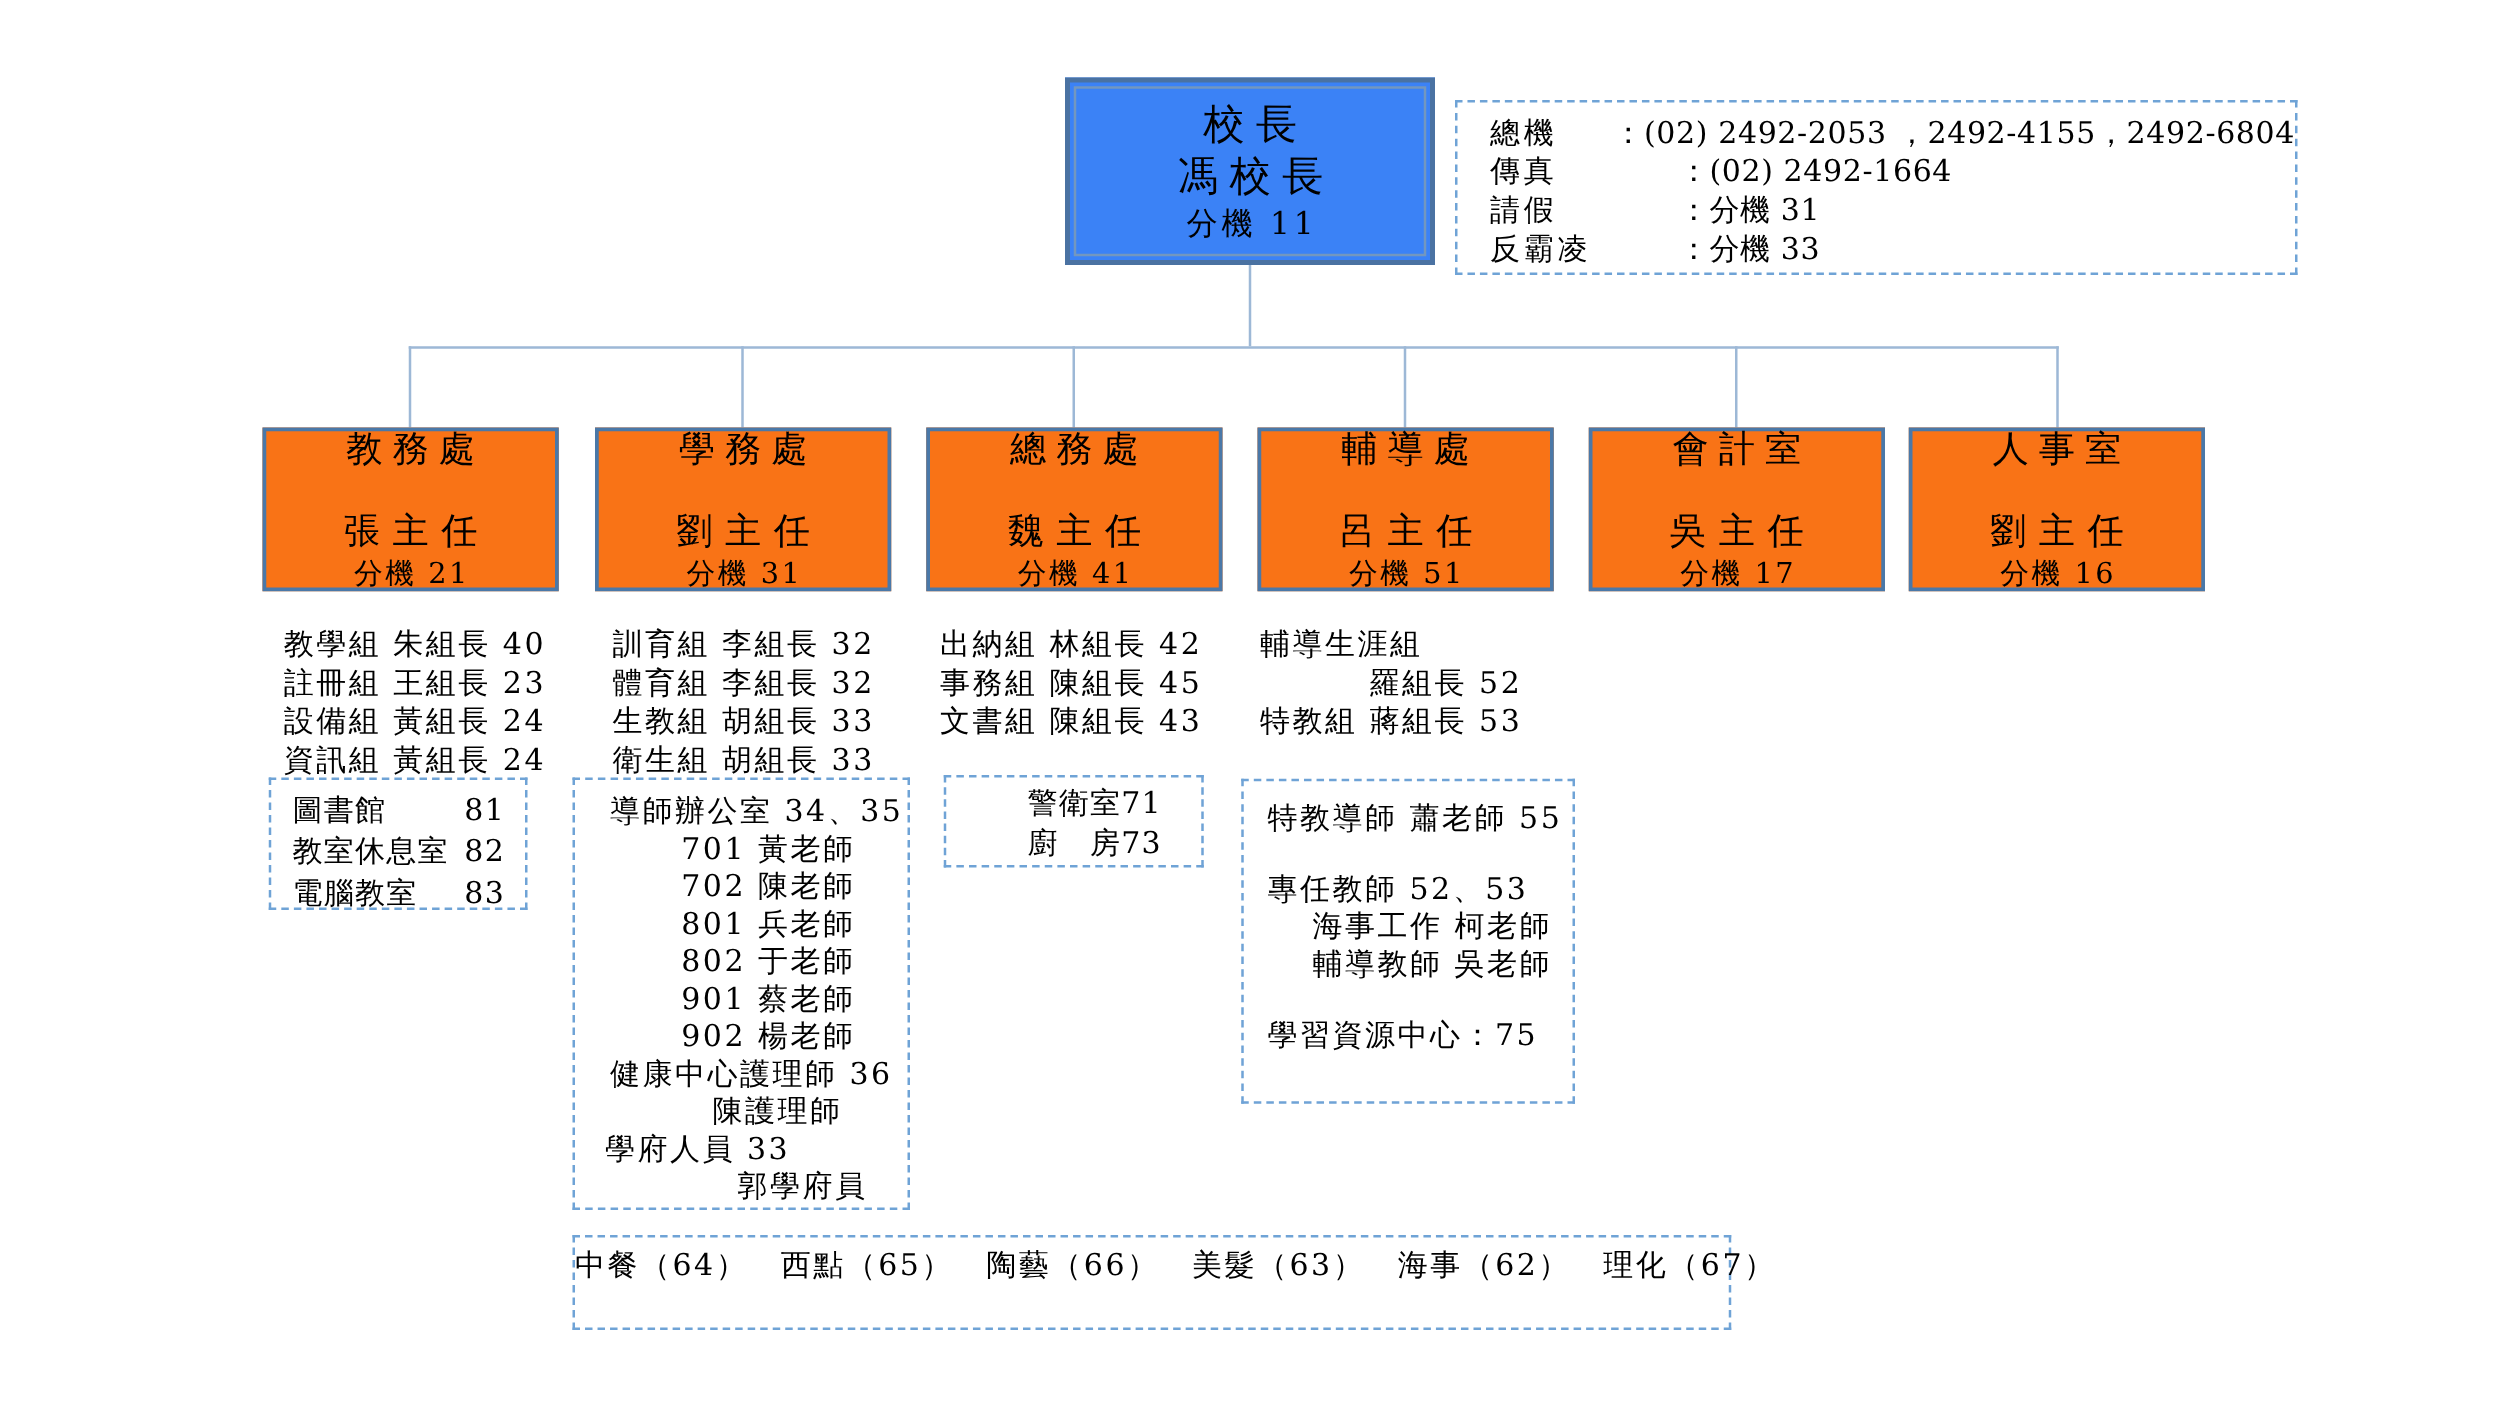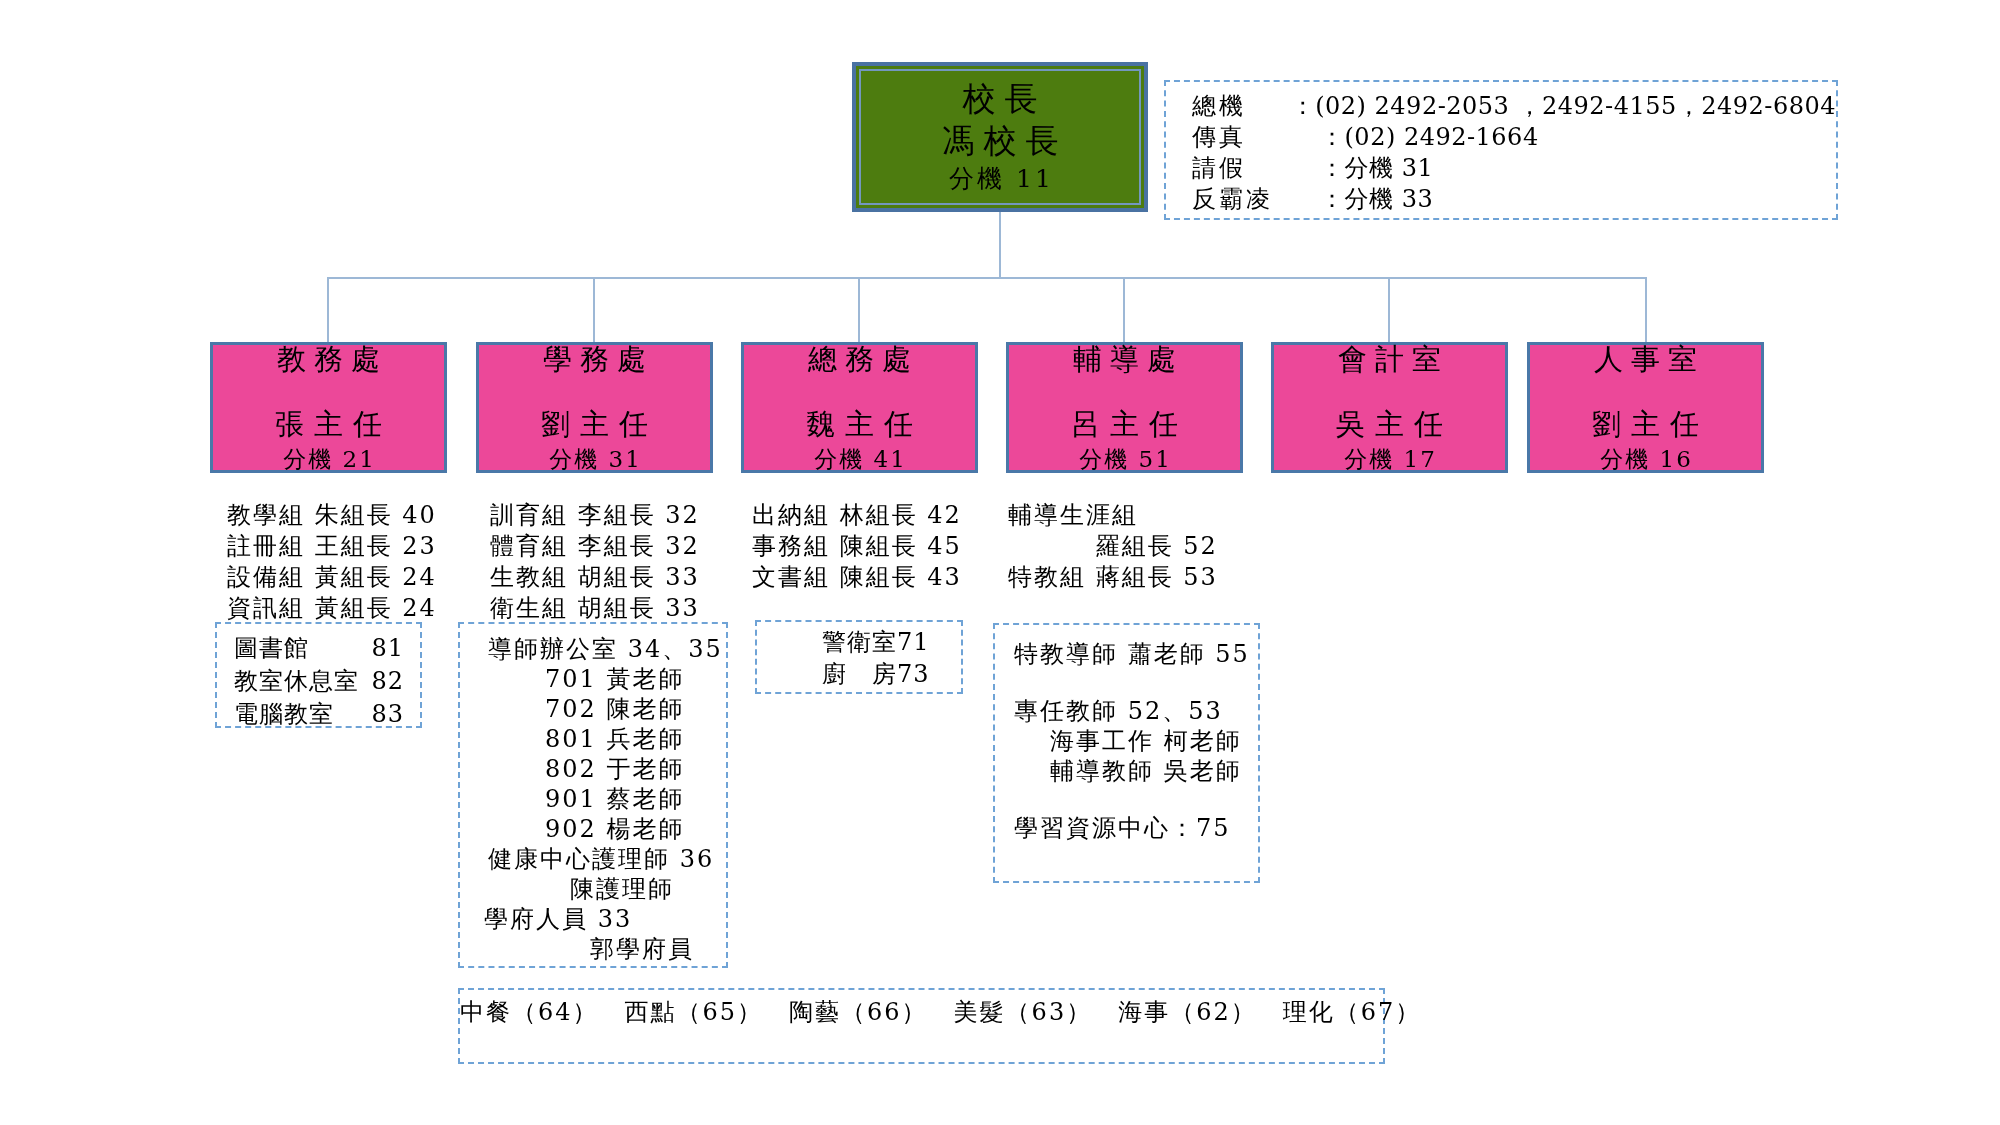--- a/index.html
+++ b/index.html
@@ -8,42 +8,42 @@
     font-family:"DejaVu Serif", serif;color:#000;overflow:hidden;
   }
 
   
   .vline{position:absolute;width:2px;background:#9db8d6;}
   .hline{position:absolute;height:2px;background:#9db8d6;}
 
   
   .pbox{
     position:absolute;left:852px;top:62px;width:296px;height:150px;
-    border:4px solid #4a72a2;box-sizing:border-box;background:#4d7c0f;
+    border:4px solid #4a72a2;box-sizing:border-box;background:#3b82f6;
   }
   .pbox-inner{
     position:absolute;inset:3px;border:2px solid #7397bf;
     display:flex;flex-direction:column;align-items:center;justify-content:center;
   }
   .pline{font-size:33px;letter-spacing:9px;text-indent:9px;line-height:42px;white-space:pre;}
   .pext{font-size:25px;letter-spacing:3px;text-indent:3px;line-height:34px;white-space:pre;}
 
   
   .cbox{
     position:absolute;left:1164px;top:80px;width:674px;height:140px;
     border:2px dashed #6fa3d6;box-sizing:border-box;padding:9px 0 0 26px;
   }
-  .crow{display:flex;font-size:24px;line-height:31px;}
+  .crow{display:flex;font-size:24px;line-height:31px;gap:23px;}
   .clabel{width:128px;letter-spacing:3px;white-space:pre;}
   .cvalue{white-space:pre;letter-spacing:0.5px;}
 
   
   .dbox{
     position:absolute;top:342px;width:237px;height:131px;
-    border:3px solid #4a78a8;box-sizing:border-box;background:#ec4899;
+    border:3px solid #4a78a8;box-sizing:border-box;background:#f97316;
     display:flex;flex-direction:column;align-items:center;justify-content:center;
   }
   .dname{font-size:29px;letter-spacing:8px;text-indent:8px;line-height:37px;white-space:pre;}
   .dhead{font-size:29px;letter-spacing:10px;text-indent:10px;line-height:37px;white-space:pre;margin-top:28px;}
   .dext{font-size:23px;letter-spacing:2px;text-indent:2px;line-height:30px;margin-top:1px;white-space:pre;}
   .db0{left:210px}.db1{left:476px}.db2{left:741px}.db3{left:1006px}.db4{left:1271px}.db5{left:1527px}
 
   
   .slist{position:absolute;top:500px;font-size:24px;letter-spacing:2px;}
   .sline{height:31px;line-height:31px;white-space:pre;}

